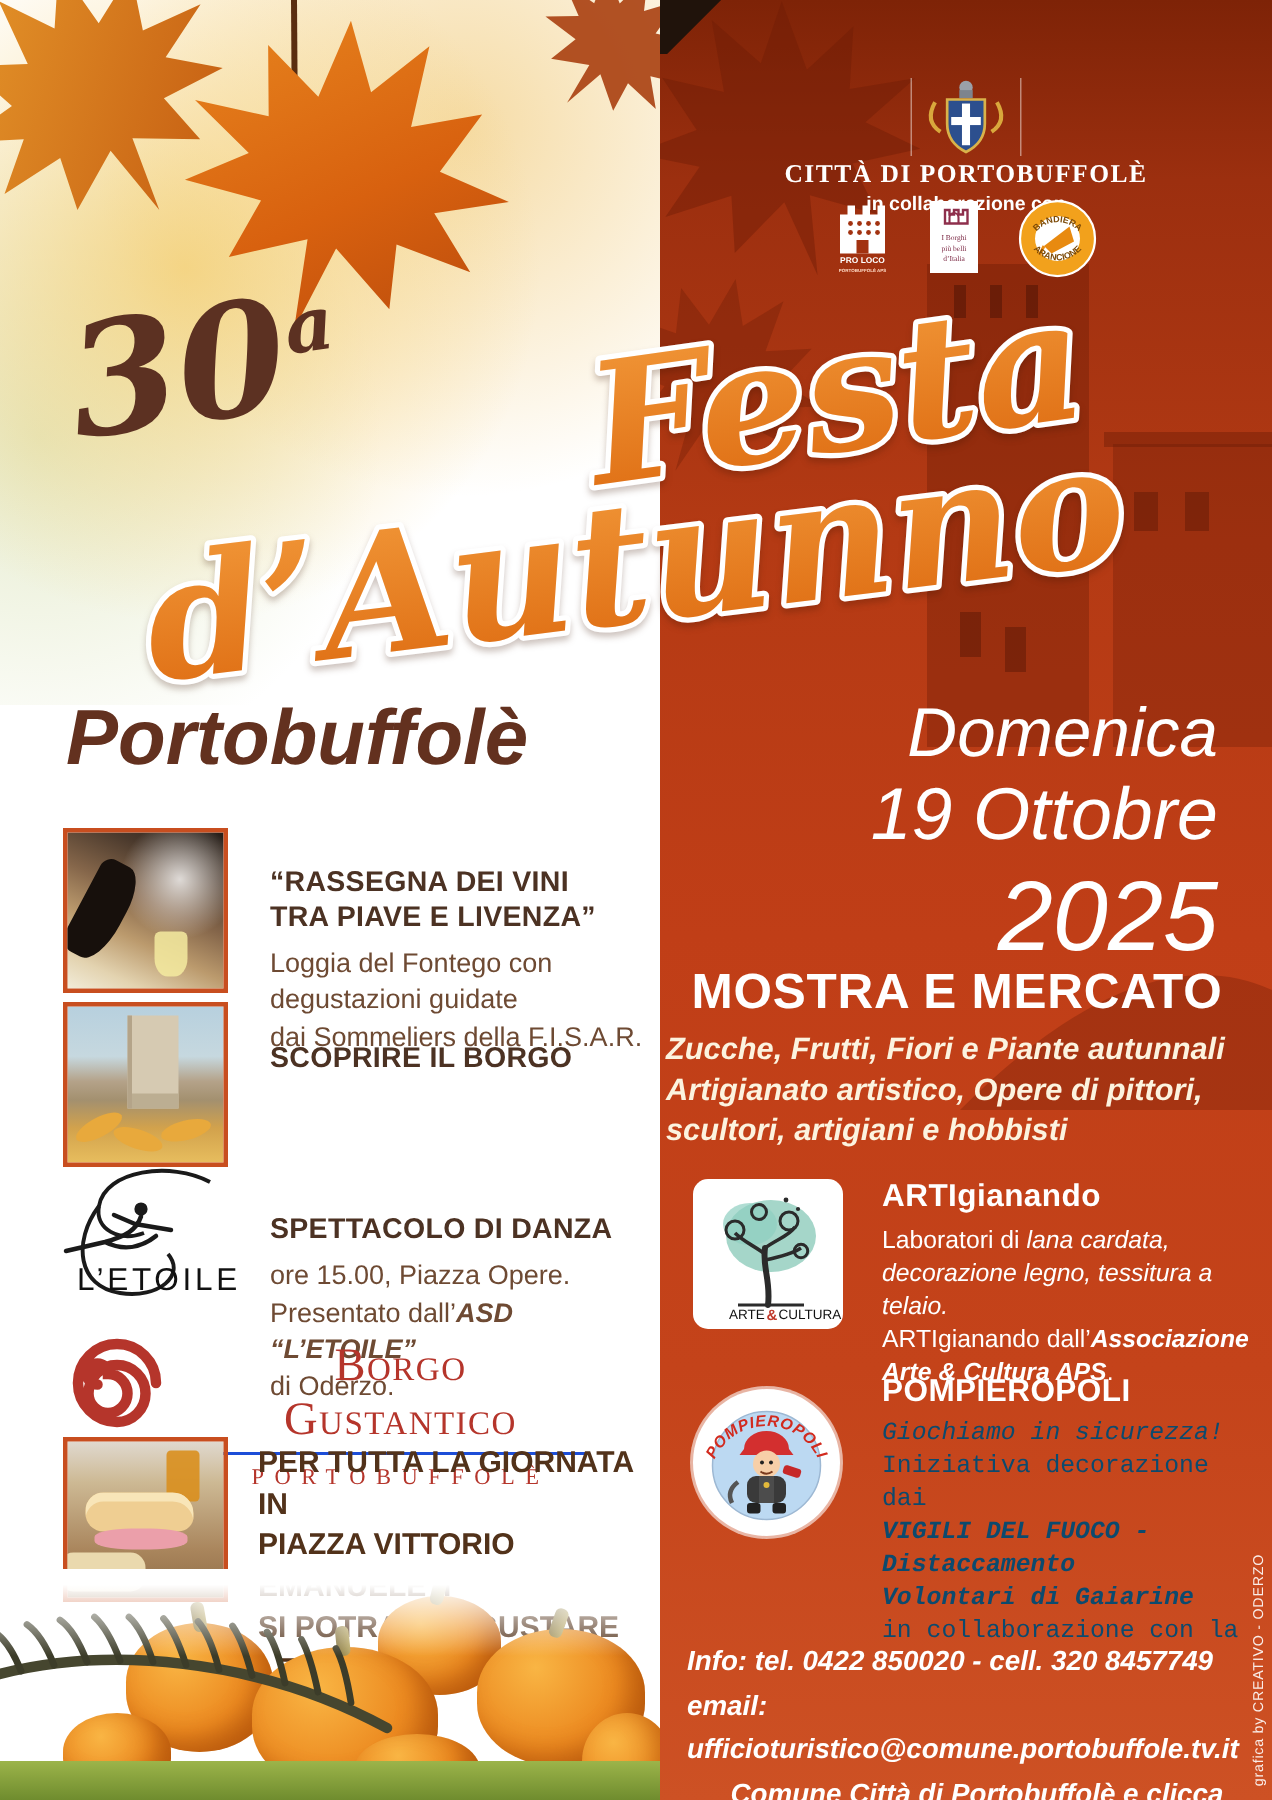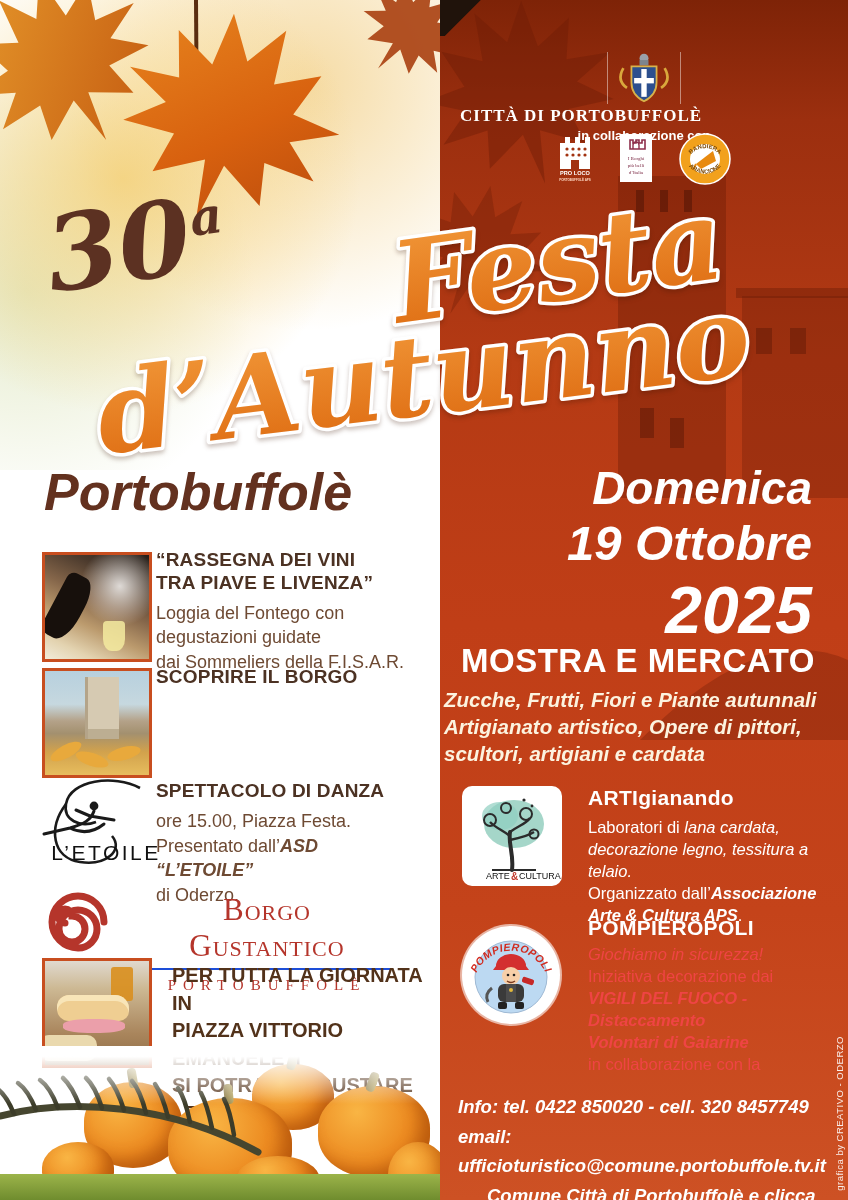--- a/index.html
+++ b/index.html
@@ -43,53 +43,53 @@
   .ph-bread2{position:absolute;left:-6px;top:74px;width:58px;height:26px;background:#ead9ae;border-radius:10px;}
 
   
   .edition{position:absolute;left:46px;top:192px;transform:rotate(-8deg);
     font-family:"DejaVu Serif",serif;font-style:italic;font-weight:bold;
     font-size:104px;color:#5c3122;line-height:1;}
   .edition sup{font-size:50px;vertical-align:super;margin-left:2px;}
   .town-heading{position:absolute;left:44px;top:462px;font-size:52px;font-weight:bold;
     font-style:italic;color:#63311f;letter-spacing:0px;}
 
-  .ev-text{position:absolute;left:156px;width:260px;}
+  .ev-text{position:absolute;left:180px;width:260px;margin-top:29px;}
   .ev-title{font-weight:bold;font-size:19px;color:#4c3223;line-height:1.2;letter-spacing:.2px;}
   .ev-body{font-size:18px;color:#6e4a33;line-height:1.38;margin-top:6px;}
 
   .allday{position:absolute;left:172px;top:962px;width:270px;font-size:20px;font-weight:bold;
     color:#52321a;line-height:1.38;}
 
   .gust-text{position:absolute;left:142px;top:892px;width:250px;text-align:center;}
   .gust-name{font-family:"Liberation Serif",serif;font-variant:small-caps;font-size:31px;
     color:#b5352b;letter-spacing:1px;border-bottom:2px solid #1d4ed8;padding-bottom:4px;}
   .gust-sub{font-family:"Liberation Serif",serif;font-size:15px;color:#b5352b;letter-spacing:7px;margin-top:7px;}
 
-  .hdr-city{position:absolute;left:460px;top:106px;width:368px;
+  .hdr-city{position:absolute;left:460px;top:106px;width:368px;text-align:center;
     font-family:"Liberation Serif",serif;font-weight:bold;font-size:17px;color:#fff;letter-spacing:1px;}
   .hdr-collab{position:absolute;left:460px;top:128px;width:368px;text-align:center;
     font-weight:bold;font-size:13px;color:#fff;}
 
   .date-block{position:absolute;left:440px;top:462px;width:372px;text-align:right;
-    font-weight:bold;font-style:italic;color:#fff;line-height:1.16;}
+    font-weight:normal;font-style:italic;color:#fff;line-height:1.16;}
   .date-weekday{font-size:46px;}
   .date-daymonth{font-size:49px;}
   .date-year{font-size:66px;}
 
   .market-heading{position:absolute;left:448px;top:642px;width:380px;text-align:center;
     font-size:33px;font-weight:bold;color:#fff;letter-spacing:.5px;}
   .market-lines{position:absolute;left:444px;top:686px;width:384px;
     font-size:20.5px;font-weight:bold;font-style:italic;color:#fcf3df;line-height:1.32;}
 
   .r-heading{font-size:21px;font-weight:bold;color:#fff;letter-spacing:.3px;}
   .r-body{font-size:16.5px;color:#fff;line-height:1.33;margin-top:7px;}
   .art-block{position:absolute;left:588px;top:786px;width:248px;}
   .pomp-heading{position:absolute;left:588px;top:916px;width:248px;}
-  .pomp-body{position:absolute;left:588px;top:944px;width:252px;font-size:16.5px;color:#ef4444;line-height:1.33;}
+  .pomp-body{position:absolute;left:588px;top:944px;width:252px;font-size:16.5px;color:#0c4a6e;line-height:1.33;font-family:Liberation Mono, monospace;}
 
   .contact{position:absolute;left:458px;top:1092px;width:375px;color:#fff;
     font-weight:bold;font-style:italic;font-size:18.5px;line-height:1.6;}
   .fb-row{display:flex;align-items:center;gap:8px;}
   .fb-icon{width:21px;height:21px;background:#3b5a99;border-radius:3px;color:#fff;
     font-family:"Liberation Serif",serif;font-weight:bold;text-align:center;line-height:21px;
     font-size:17px;font-style:normal;flex:0 0 auto;}
 
   .credit{position:absolute;right:3px;top:1036px;writing-mode:vertical-rl;transform:rotate(180deg);
     font-size:9.5px;color:rgba(255,255,255,.9);letter-spacing:.5px;font-style:normal;}
@@ -278,21 +278,21 @@
       <path d="M104 10 C78 -4 34 2 30 26 C27 42 44 50 60 44" fill="none" stroke="#1a1a1a" stroke-width="2.6"></path>
       <path d="M30 26 C12 50 16 80 44 84 C70 88 88 72 76 58" fill="none" stroke="#1a1a1a" stroke-width="2.6"></path>
       <circle cx="58" cy="28" r="4.4" fill="#1a1a1a"></circle>
       <path d="M58 33 C55 42 48 46 34 50 L8 56 M34 50 C46 56 58 54 68 46 M54 38 L78 42 M54 38 L40 32" stroke="#1a1a1a" stroke-width="3" fill="none" stroke-linecap="round"></path>
       <text x="70" y="82" text-anchor="middle" font-size="21" letter-spacing="2.5" fill="#111">L’ETOILE</text>
     </svg>
   </div>
   <div class="ev-text" style="top:780px;">
     <div class="ev-title">SPETTACOLO DI DANZA</div>
     <div class="ev-body">
-      <div>ore 15.00, Piazza Festa.</div>
+      <div>ore 15.00, Piazza Opere.</div>
       <div><span>Presentato dall’</span><b><i>ASD “L’ETOILE”</i></b></div>
       <div>di Oderzo.</div>
     </div>
   </div>
 
   <svg class="gust-spiral" viewBox="0 0 78 72">
     <path d="M62 34 a26 26 0 1 0 -26 26 a19 19 0 1 0 -19 -19 a13 13 0 1 0 13 -13 a7 7 0 1 0 -7 7" fill="none" stroke="#b5352b" stroke-width="7" stroke-linecap="round"></path>
   </svg>
   <div class="gust-text">
     <div class="gust-name">Borgo Gustantico</div>
@@ -345,21 +345,21 @@
   <div class="date-block">
     <div class="date-weekday">Domenica</div>
     <div class="date-daymonth">19 Ottobre</div>
     <div class="date-year">2025</div>
   </div>
 
   <div class="market-heading">MOSTRA E MERCATO</div>
   <div class="market-lines">
     <div>Zucche, Frutti, Fiori e Piante autunnali</div>
     <div>Artigianato artistico, Opere di pittori,</div>
-    <div>scultori, artigiani e cardata</div>
+    <div>scultori, artigiani e hobbisti</div>
   </div>
 
   <div class="artcult-logo">
     <svg width="100" height="100" viewBox="0 0 100 100">
       <ellipse cx="52" cy="38" rx="30" ry="24" fill="#7fc4b2" opacity=".7"></ellipse>
       <ellipse cx="38" cy="30" rx="18" ry="14" fill="#8ecec0" opacity=".7"></ellipse>
       <path d="M50 84 C52 68 46 58 48 46" stroke="#2b2b2b" stroke-width="4" fill="none" stroke-linecap="round"></path>
       <path d="M48 50 C40 44 34 42 28 36 M48 46 C56 40 64 38 68 32 M48 54 C58 52 66 50 72 46" stroke="#2b2b2b" stroke-width="2.4" fill="none"></path>
       <circle cx="28" cy="34" r="6" fill="none" stroke="#2b2b2b" stroke-width="2"></circle>
       <circle cx="44" cy="22" r="5" fill="none" stroke="#2b2b2b" stroke-width="2"></circle>
@@ -371,21 +371,21 @@
       <text x="24" y="93" font-size="9" fill="#111">ARTE</text>
       <text x="49" y="94" font-size="10" font-weight="bold" fill="#c0392b">&amp;</text>
       <text x="57" y="93" font-size="9" fill="#111">CULTURA</text>
     </svg>
   </div>
   <div class="art-block">
     <div class="r-heading">ARTIgianando</div>
     <div class="r-body">
       <div><span>Laboratori di </span><i>lana cardata,</i></div>
       <div><i>decorazione legno, tessitura a telaio.</i></div>
-      <div><span>Organizzato dall’</span><b><i>Associazione</i></b></div>
+      <div><span>ARTIgianando dall’</span><b><i>Associazione</i></b></div>
       <div><b><i>Arte &amp; Cultura APS</i></b><span>.</span></div>
     </div>
   </div>
 
   <div class="pomp-logo">
     <svg width="98" height="98" viewBox="0 0 98 98">
       <defs>
           <path id="arcPTop" d="M 12 54 A 38 38 0 0 1 86 54"></path>
         </defs>
       <circle cx="49" cy="49" r="48" fill="#ffffff"></circle>

